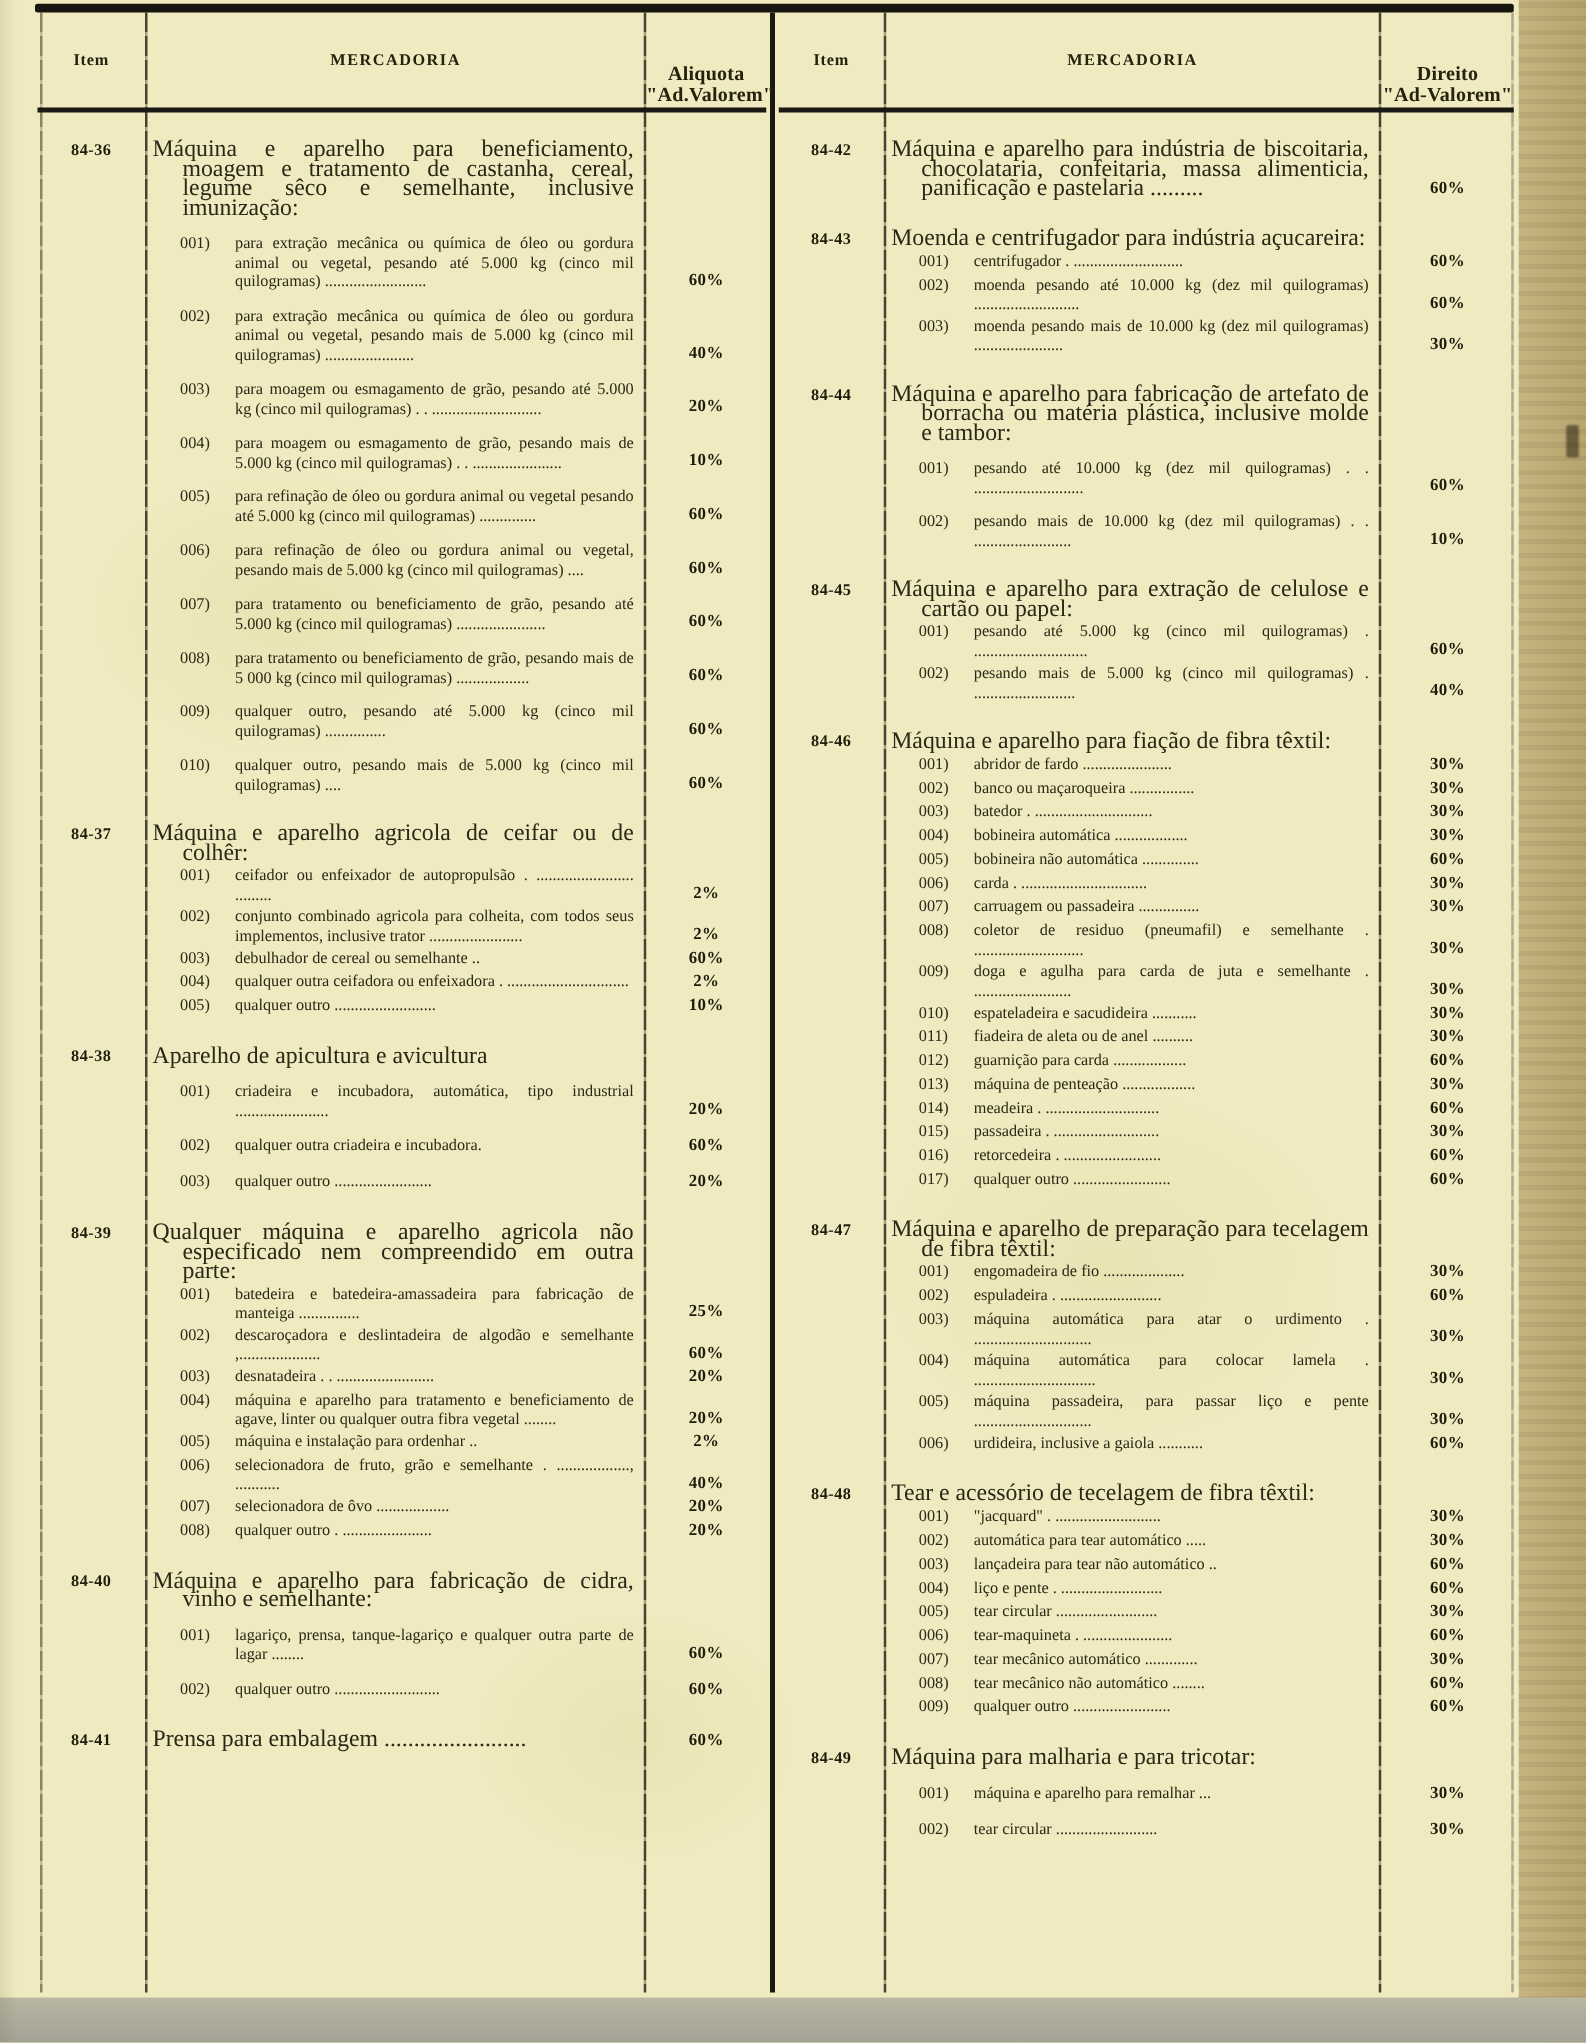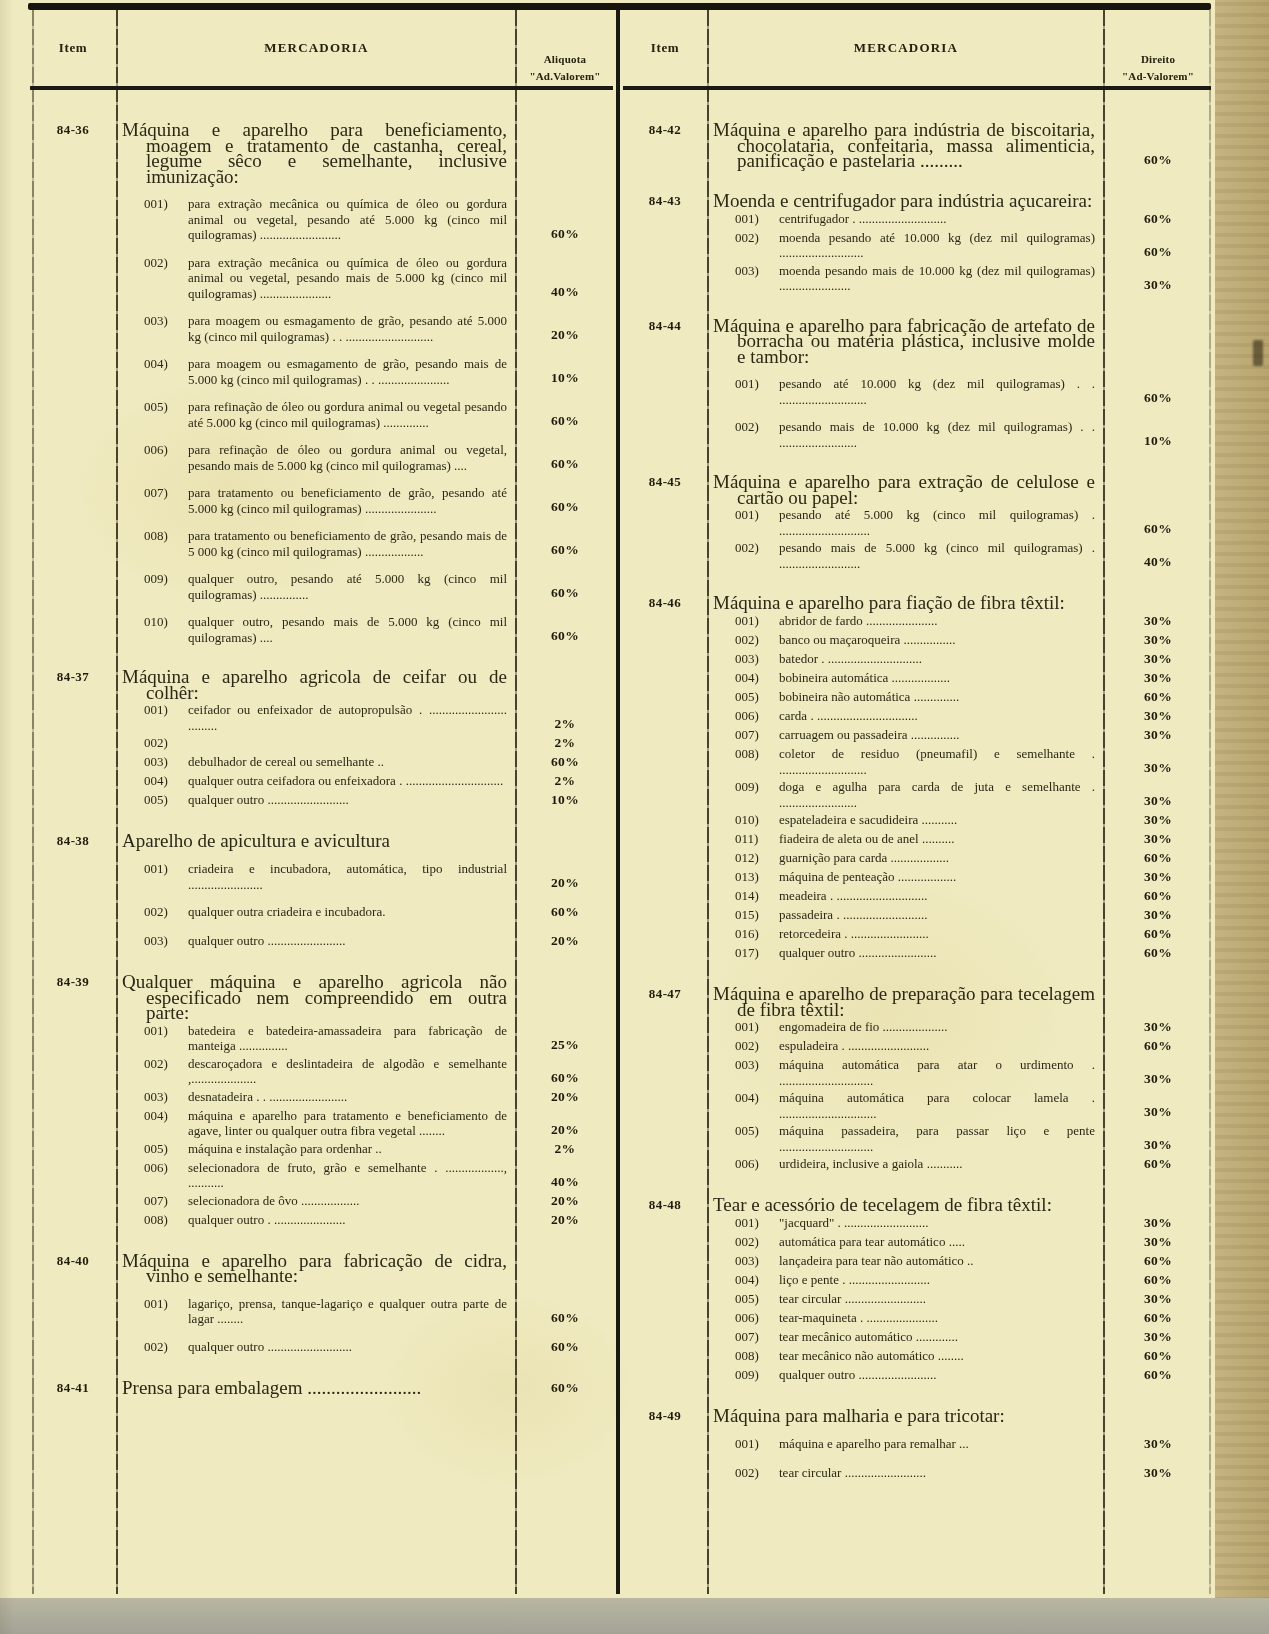--- a/index.html
+++ b/index.html
@@ -57,22 +57,22 @@
   .vline.v2{right:var(--c3);}
   .vline.v3{right:0;opacity:.35;}
   .thead{
     position:relative;height:76px;
     display:grid;grid-template-columns:var(--c1) 1fr var(--c3);
     align-items:center;
     border-bottom:4px solid #1b1913;
   }
   .thead .hl{font-size:13px;font-weight:bold;text-align:center;letter-spacing:.6px;color:#26220f;}
   .thead .hl.merc{letter-spacing:1.2px;}
-  .thead .hl.rate{font-size:11px;line-height:17px;letter-spacing:.2px;margin-top:40px;}
-  .tbody{position:relative;padding-top:28px;}
+  .thead .hl.rate{font-size:16px;line-height:17px;letter-spacing:.2px;margin-top:40px;}
+  .tbody{position:relative;padding-top:18px;}
   .section{margin-top:24px;}
   .section:first-child{margin-top:4px;}
   .row{display:grid;grid-template-columns:var(--c1) 1fr var(--c3);}
   .c1{text-align:center;}
   .code{font-weight:bold;font-size:13px;letter-spacing:.4px;color:#211d0e;}
   .heading{
     font-size:19px;line-height:15.5px;text-align:justify;
     padding:0 10px 0 30px;text-indent:-24px;color:#2c2817;
   }
   .sub{margin-top:var(--gap,10px);}
@@ -216,20 +216,21 @@
               <div class="c2 subcell">
                 <span class="num">001)</span>
                 <span class="itext">ceifador ou enfeixador de autopropulsão . ........................ .........</span>
               </div>
               <div class="c3 rate">2%</div>
             </div>
             <div class="row sub">
               <div class="c1"></div>
               <div class="c2 subcell">
                 <span class="num">002)</span>
+                <span class="itext">conjunto combinado agricola para colheita, com todos seus implementos, inclusive trator .......................</span>
               </div>
               <div class="c3 rate">2%</div>
             </div>
             <div class="row sub">
               <div class="c1"></div>
               <div class="c2 subcell">
                 <span class="num">003)</span>
                 <span class="itext">debulhador de cereal ou semelhante ..</span>
               </div>
               <div class="c3 rate">60%</div>

